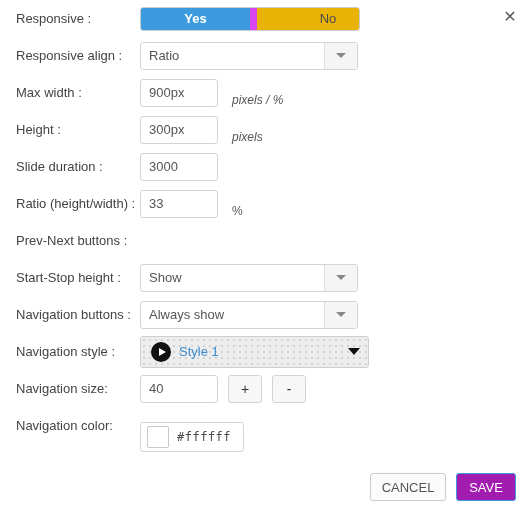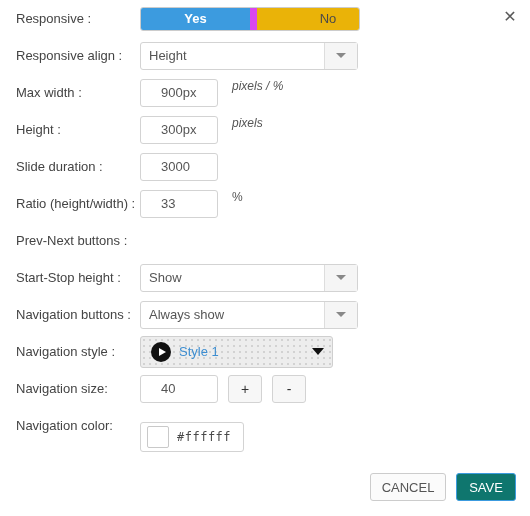--- a/index.html
+++ b/index.html
@@ -50,21 +50,21 @@
   }
   .lbl {
     width: 124px;
     flex: 0 0 124px;
     font-size: 13px;
     color: #444444;
     white-space: nowrap;
   }
   .ctl {
     display: flex;
-    align-items: flex-start;
+    align-items: flex-end;
   }
 
   
   .toggle {
     display: flex;
     height: 24px;
     border: 1px solid #cccccc;
     border-radius: 3px;
     overflow: hidden;
     box-sizing: border-box;
@@ -129,42 +129,42 @@
   }
 
   
   .tinput {
     height: 28px;
     border: 1px solid #d3d3d3;
     border-radius: 3px;
     background: #ffffff;
     display: flex;
     align-items: center;
-    padding-left: 20px;
+    padding-left: 8px;
     box-sizing: border-box;
     font-size: 13px;
     color: #555555;
     cursor: text;
   }
   .w-num { width: 78px; }
 
   .unit {
     margin-left: 14px;
     font-style: italic;
     font-size: 12px;
     color: #555555;
     white-space: nowrap;
   }
   .unit.plain { font-style: normal; }
 
   
   .navstyle {
     display: flex;
     align-items: center;
-    width: 193px;
+    width: 229px;
     height: 32px;
     border: 1px solid #cfcfcf;
     border-radius: 3px;
     box-sizing: border-box;
     background-color: #ededed;
     background-image:
       radial-gradient(#d2d2d2 0.8px, transparent 0.9px);
     background-size: 6px 6px;
     cursor: pointer;
     padding: 0 8px 0 10px;
@@ -270,21 +270,21 @@
   }
   #cancel-btn {
     width: 76px;
     border: 1px solid #cccccc;
     background: #fbfbfb;
     color: #555555;
   }
   #save-btn {
     width: 60px;
     margin-left: 10px;
-    background: #0f766e;
+    background: #a21caf;
     color: #ffffff;
     border: 1px solid #3c9bdf;
   }
 </style>
 </head>
 <body>
 
 <div id="close-btn">
   <span>✕</span>
 </div>
@@ -298,21 +298,21 @@
         <div class="seg on">Yes</div>
         <div class="seg off">No</div>
       </div>
     </div>
   </div>
 
   <div class="row">
     <div class="lbl">Responsive align :</div>
     <div class="ctl">
       <div class="select">
-        <div class="sel-val">Height</div>
+        <div class="sel-val">Ratio</div>
         <div class="sel-arrow">
             <span class="caret"></span>
           </div>
       </div>
     </div>
   </div>
 
   <div class="row">
     <div class="lbl">Max width :</div>
     <div class="ctl">

